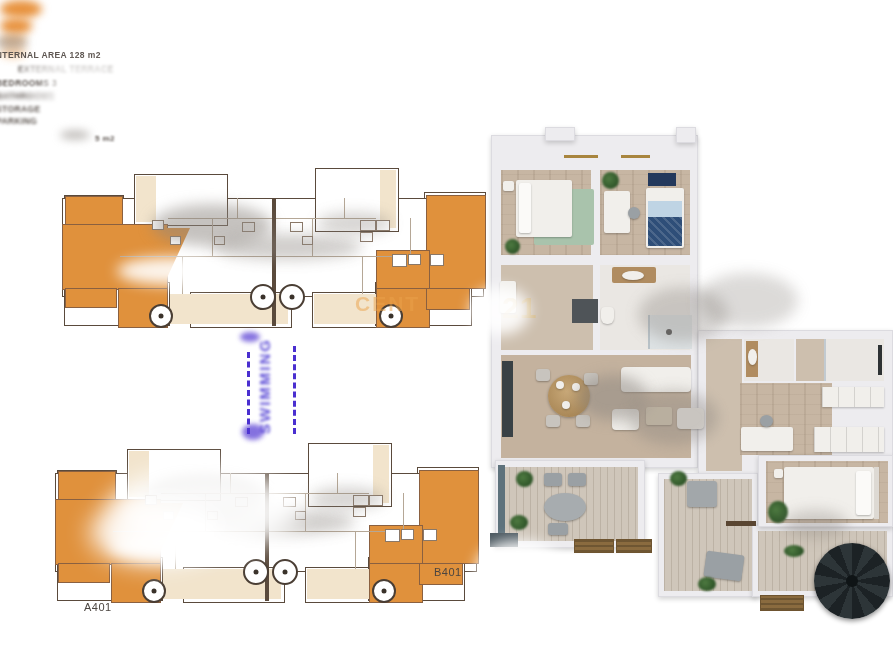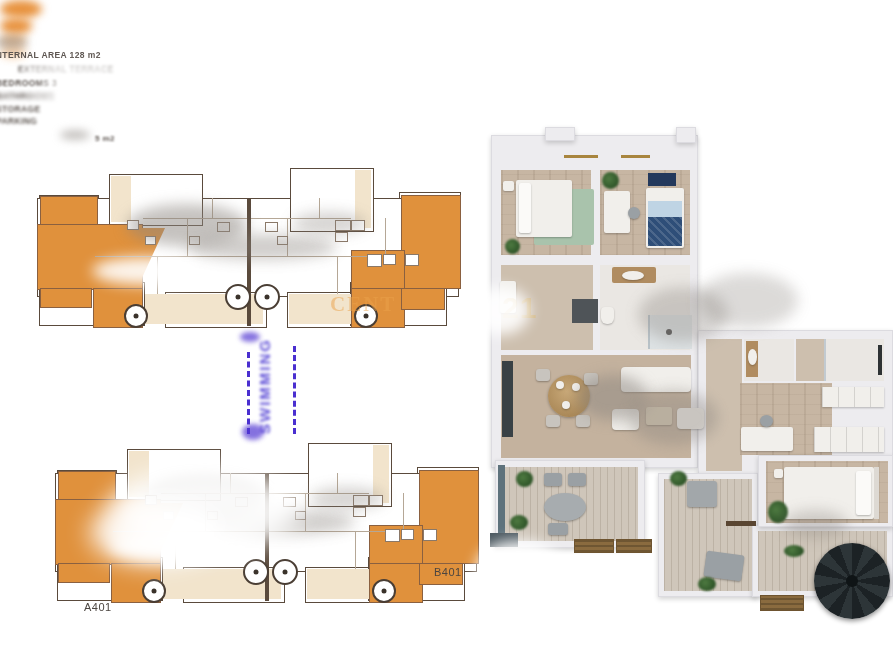--- a/index.html
+++ b/index.html
@@ -82,21 +82,21 @@
     <div class="sm smw" style="left:20px;top:63px;width:120px;height:13px;filter:blur(5px);"></div>
     <div class="sm smw" style="left:40px;top:78px;width:80px;height:11px;filter:blur(5px);"></div>
     <div class="sm smw" style="left:30px;top:91px;width:90px;height:11px;filter:blur(5px);"></div>
     <div class="sm smw" style="left:48px;top:104px;width:85px;height:11px;filter:blur(5px);"></div>
     <div class="sm smw" style="left:38px;top:116px;width:90px;height:11px;filter:blur(5px);"></div>
     <div class="sm smg" style="left:60px;top:130px;width:30px;height:10px;filter:blur(4px);"></div>
   </div>
 
   <div id="plans-layer">
 
-    <div class="bplan" id="bplan-upper" style="left:37px;top:162px;font-family:Liberation Serif, serif;">
+    <div class="bplan" id="bplan-upper" style="left:62px;top:162px;">
 
       <div class="blk" style="left:2px;top:33px;width:58px;height:30px;"></div>
       <div class="blk" style="left:362px;top:30px;width:60px;height:95px;"></div>
       <div class="blk" style="left:0px;top:36px;width:420px;height:97px;"></div>
       <div class="blk" style="left:72px;top:12px;width:92px;height:50px;"></div>
       <div class="blk" style="left:253px;top:6px;width:82px;height:62px;"></div>
       <div class="blk" style="left:2px;top:120px;width:104px;height:42px;"></div>
       <div class="blk" style="left:128px;top:130px;width:100px;height:34px;"></div>
       <div class="blk" style="left:250px;top:130px;width:100px;height:34px;"></div>
       <div class="blk" style="left:313px;top:120px;width:95px;height:42px;"></div>

